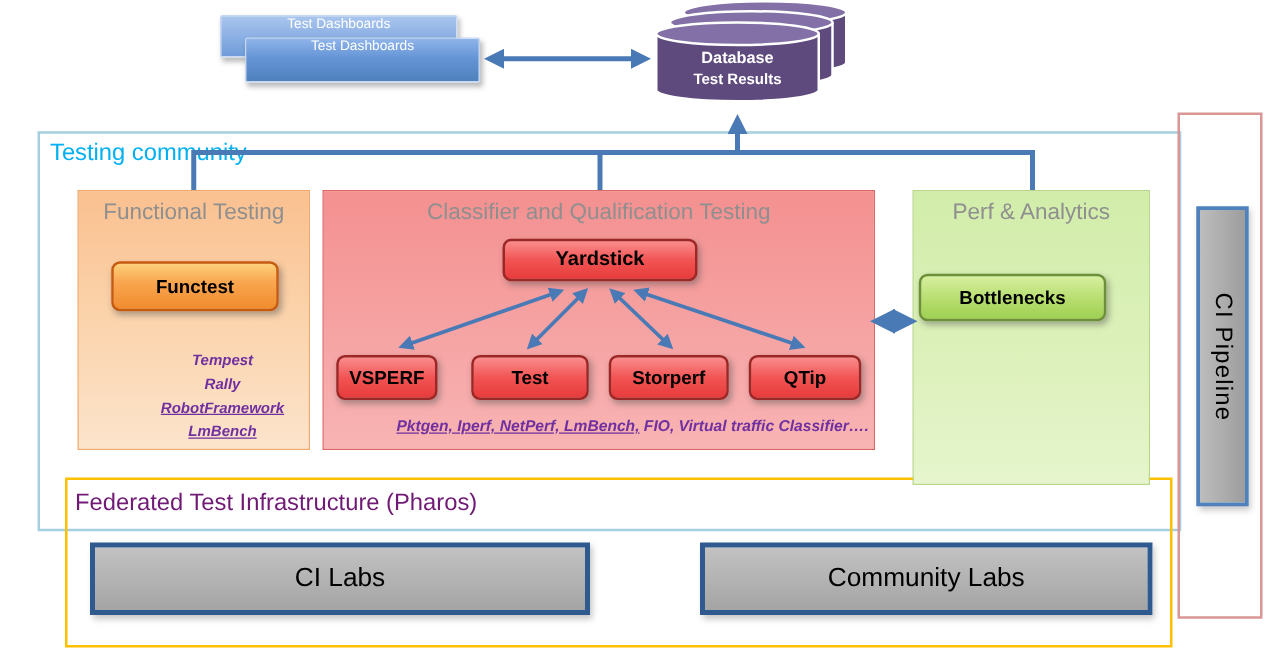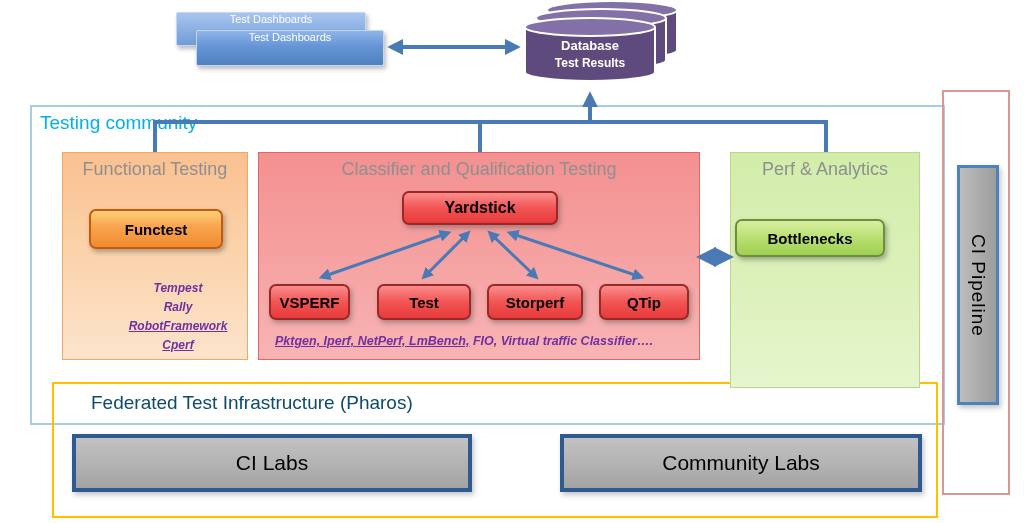--- a/index.html
+++ b/index.html
@@ -19,21 +19,21 @@
 
   
   .frame-community { position:absolute; left:30px; top:105px; width:915px; height:320px;
     border:2px solid #a5cfe0; z-index:1; background:transparent; }
   .frame-federated { position:absolute; left:52px; top:382px; width:886px; height:136px;
     border:2px solid #ffc000; z-index:1; background:transparent; }
   .frame-pipeline { position:absolute; left:942px; top:90px; width:68px; height:405px;
     border:2px solid #d99694; z-index:1; background:transparent; }
 
   .label-community { position:absolute; left:8px; top:5px; font-size:19px; color:#00b0f0; }
-  .label-federated { position:absolute; left:37px; top:8px; font-size:19px; color:#0c4a6e; }
+  .label-federated { position:absolute; left:6px; top:8px; font-size:19px; color:#701a75; }
 
   
   .panel { position:absolute; z-index:2; }
   .panel-functional { left:62px; top:152px; width:186px; height:208px;
     background:linear-gradient(180deg,#fac090 0%,#fbd2a9 45%,#fce4cc 100%);
     border:1px solid #f0a868; }
   .panel-performance { left:258px; top:152px; width:442px; height:208px;
     background:linear-gradient(180deg,#f49090 0%,#f6a3a3 55%,#f8b4b4 100%);
     border:1px solid #e06666; }
   .panel-analytics { left:730px; top:152px; width:190px; height:236px;
@@ -51,21 +51,21 @@
   .btn-red { background:linear-gradient(180deg,#fa8d8d 0%,#f25454 50%,#e73b3b 100%);
     border:2px solid #9c2727; font-size:15px; }
   .btn-green { background:linear-gradient(180deg,#d7ef9f 0%,#b6dd6e 55%,#9fd052 100%);
     border:2px solid #6e8f3a; font-size:15px; }
 
   
   .tool-line { position:absolute; left:0; width:100%; text-align:center;
     color:#7030a0; font-size:12px; font-style:italic; font-weight:bold;padding-left:46px; }
   .u { text-decoration:underline; }
   .tools-note { position:absolute; left:16px; top:181px; width:420px;
-    color:#7030a0; font-size:12.5px; font-style:italic; font-weight:bold; }
+    color:#7030a0; font-size:12.5px; font-style:italic; font-weight:bold;text-align:right; }
 
   
   .lab-box { position:absolute; display:flex; align-items:center; justify-content:center;
     background:linear-gradient(180deg,#c2c2c2 0%,#a4a4a4 100%);
     border:4px solid #2e5a8f; color:#000; font-size:21px; z-index:2;
     box-shadow:2px 3px 5px rgba(110,110,110,.4); }
 
   
   .pipeline-inner { position:absolute; left:13px; top:73px; width:42px; height:240px;
     background:linear-gradient(90deg,#bdbdbd 0%,#9d9d9d 100%);
@@ -103,21 +103,21 @@
   </div>
 
   <div class="panel panel-functional">
     <div class="panel-title">Functional Testing</div>
     <div class="pill btn-orange" style="left:26px; top:56px; width:134px; height:40px;justify-content:center;">
       <span>Functest</span>
     </div>
     <div class="tool-line" style="top:128px;">Tempest</div>
     <div class="tool-line" style="top:147px;">Rally</div>
     <div class="tool-line u" style="top:166px;">RobotFramework</div>
-    <div class="tool-line u" style="top:185px;">Cperf</div>
+    <div class="tool-line u" style="top:185px;">LmBench</div>
   </div>
 
   <div class="panel panel-performance">
     <div class="panel-title">Classifier and Qualification Testing</div>
     <div class="pill btn-red" style="left:143px; top:38px; width:156px; height:34px; font-size:16px;">
       <span>Yardstick</span>
     </div>
     <div class="pill btn-red" style="left:10px; top:131px; width:81px; height:36px;">
       <span>VSPERF</span>
     </div>

